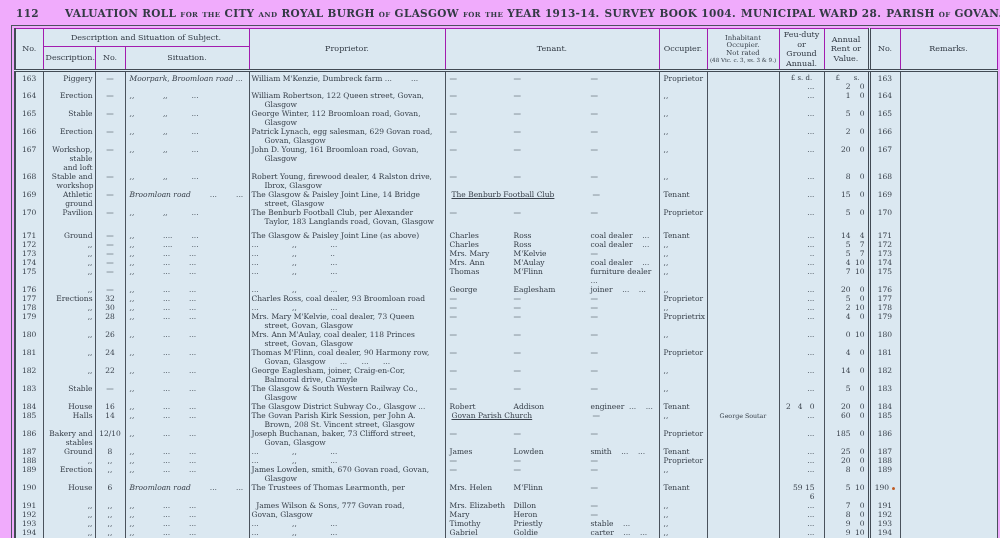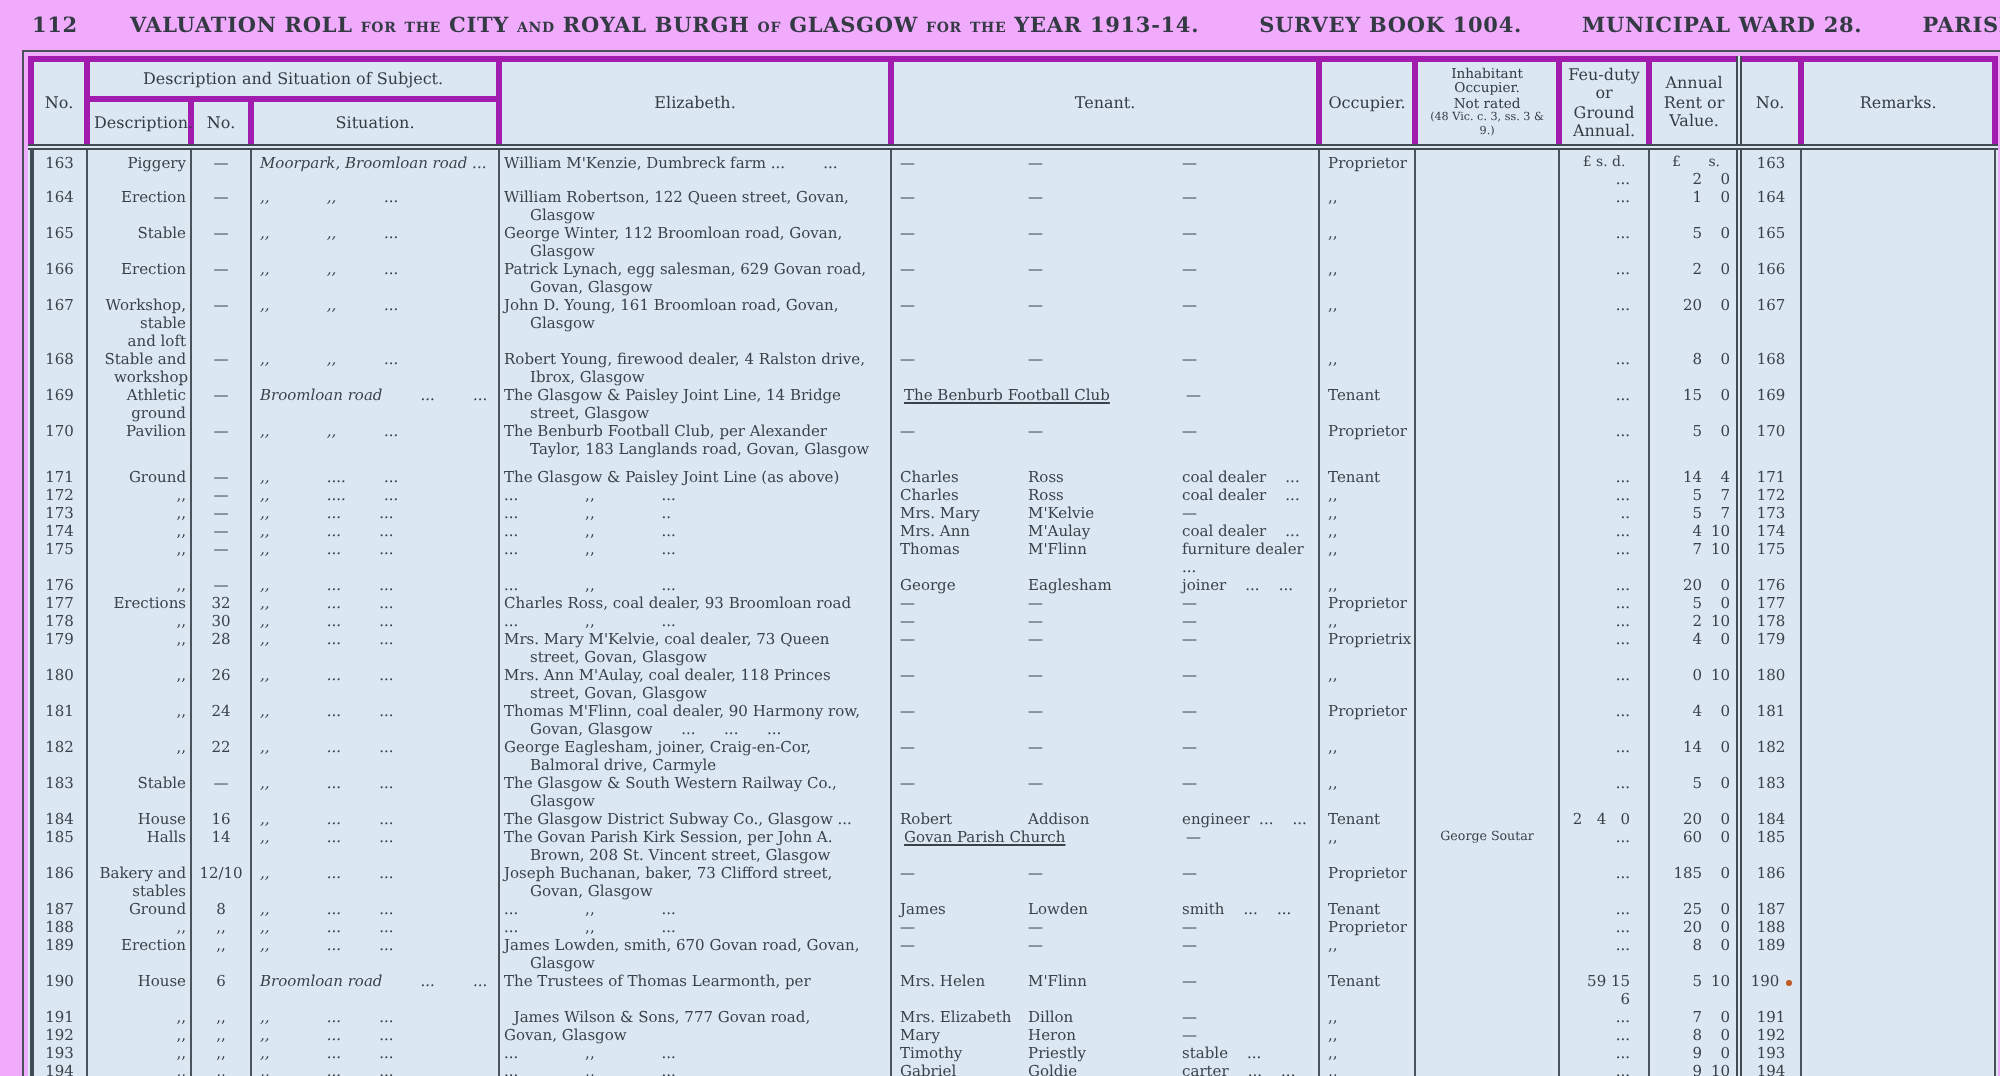--- a/index.html
+++ b/index.html
@@ -3,26 +3,26 @@
 <meta charset="utf-8">
 <style>
   html,body{margin:0;padding:0;background:#aebdc8;}
   .page{width:1000px;height:538px;background:#f0abfc;overflow:hidden;position:relative;
         font-family:"DejaVu Serif",serif;color:#343c46;box-sizing:border-box;}
   
   .titlebar{display:flex;align-items:baseline;margin:7px 4px 0 16px;font-weight:bold;
             font-variant:small-caps;font-size:10.5px;letter-spacing:.35px;white-space:nowrap;color:#333a44;}
   .t-num{font-variant:normal;}
   .t-main{margin-left:26px;}
-  .t-seg{margin-left:30px;}
+  .t-seg{margin-left:5px;}
   
   table.roll{border-collapse:collapse;table-layout:fixed;width:982px;margin:9px 0 0 14px;
              border:1px solid #424a54;border-left-width:2px;border-bottom-width:2px;
              outline:1px solid #4b535d;outline-offset:2px;background:#dbe8f1;}
-  th{border:3px solid #a21caf;font-weight:normal;font-size:8px;line-height:9.5px;
+  th{border:1px solid #a21caf;font-weight:normal;font-size:8px;line-height:9.5px;
      padding:1px 2px;vertical-align:middle;text-align:center;color:#333b45;}
   tr.h1 th{height:15px;}
   tr.h2 th{height:19px;}
   tr.h2 th, tr.h1 th.span2{border-bottom:3px double #424a54;}
   td{border-left:1px solid #4a525c;border-right:1px solid #4a525c;padding:0 2px;
      vertical-align:top;font-size:7.5px;line-height:9px;color:#39414b;}
   tbody tr:first-child td{padding-top:2px;}
   tr.gap td{padding-top:5px;}
   .no2h,.c-no2{border-left:3px double #424a54 !important;}
   .c-no,.c-dno,.c-no2{text-align:center;}
@@ -74,21 +74,21 @@
         <col style="width:72px">
       <col style="width:45px">
         <col style="width:45px">
         <col style="width:31px">
         <col style="width:97px">
     </colgroup>
     <thead>
       <tr class="h1">
         <th rowspan="2" class="span2">No.</th>
         <th colspan="3">Description and Situation of Subject.</th>
-        <th rowspan="2" class="span2">Elizabeth.</th>
+        <th rowspan="2" class="span2">Proprietor.</th>
         <th rowspan="2" class="span2">Tenant.</th>
         <th rowspan="2" class="span2">Occupier.</th>
         <th rowspan="2" class="span2">
           <div class="inh-h1">Inhabitant Occupier.</div>
           <div class="inh-h2">Not rated</div>
           <div class="inh-h3">(48 Vic. c. 3, ss. 3 &amp; 9.)</div>
         </th>
         <th rowspan="2" class="span2">Feu-duty or Ground Annual.</th>
         <th rowspan="2" class="span2">Annual Rent or Value.</th>
         <th rowspan="2" class="span2 no2h">No.</th>

